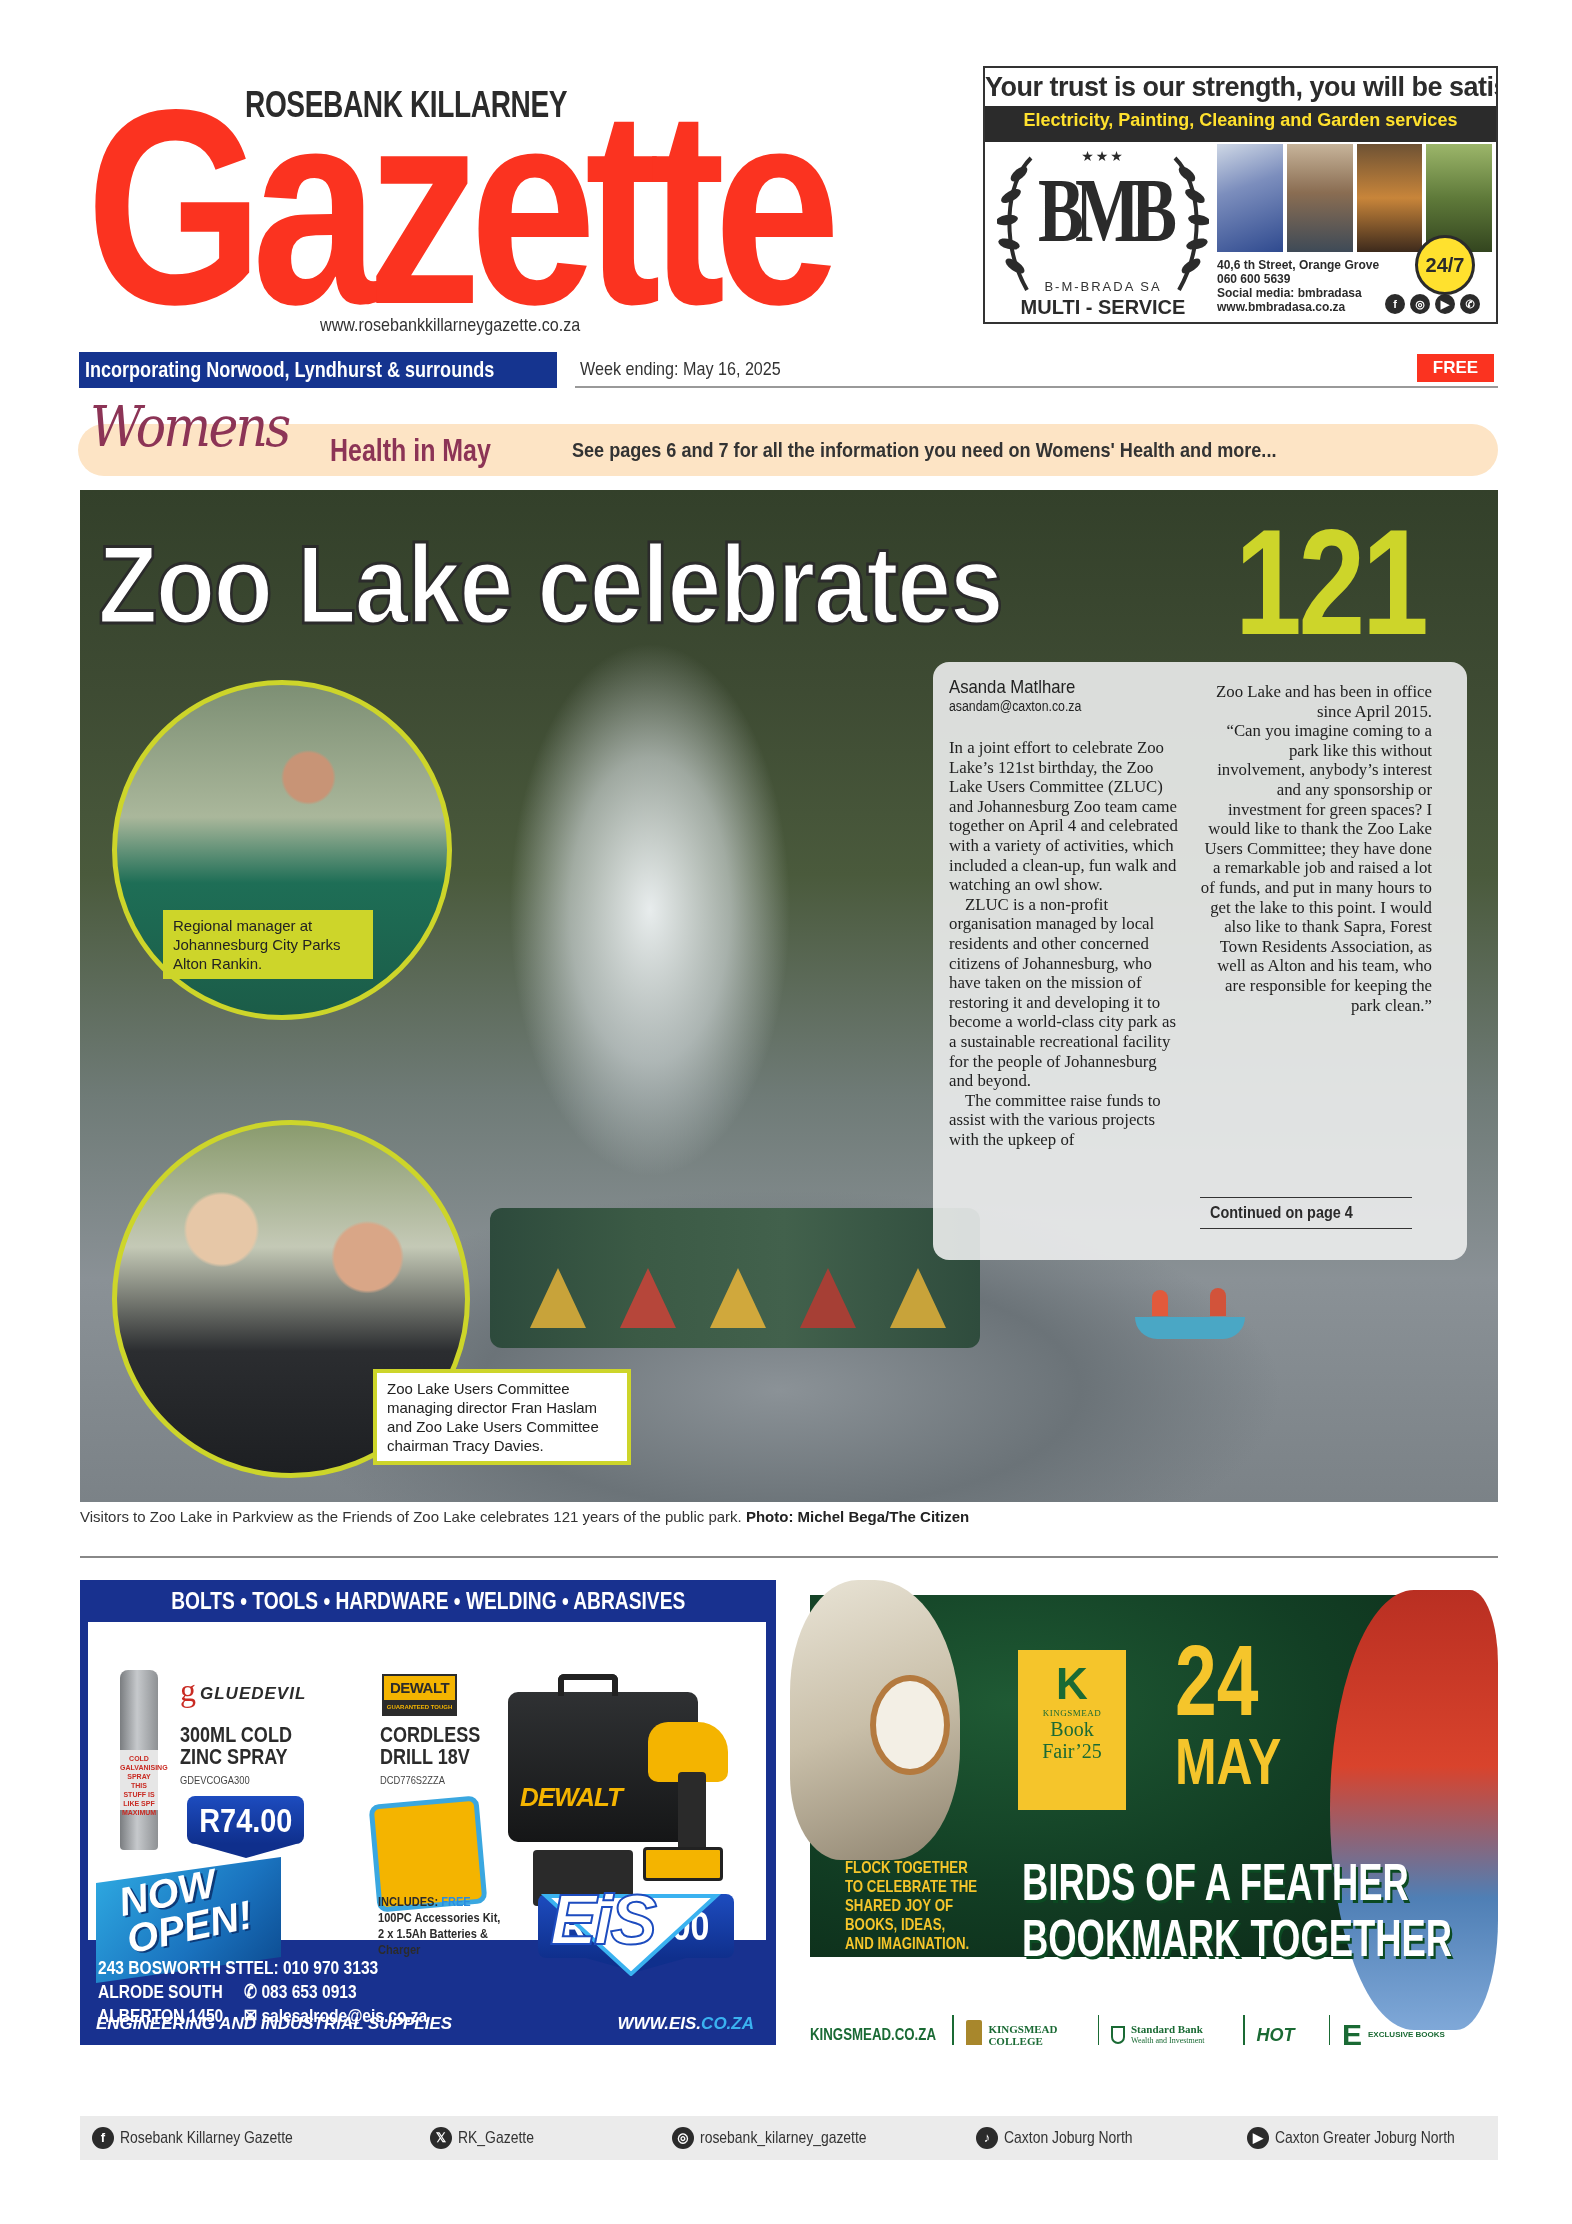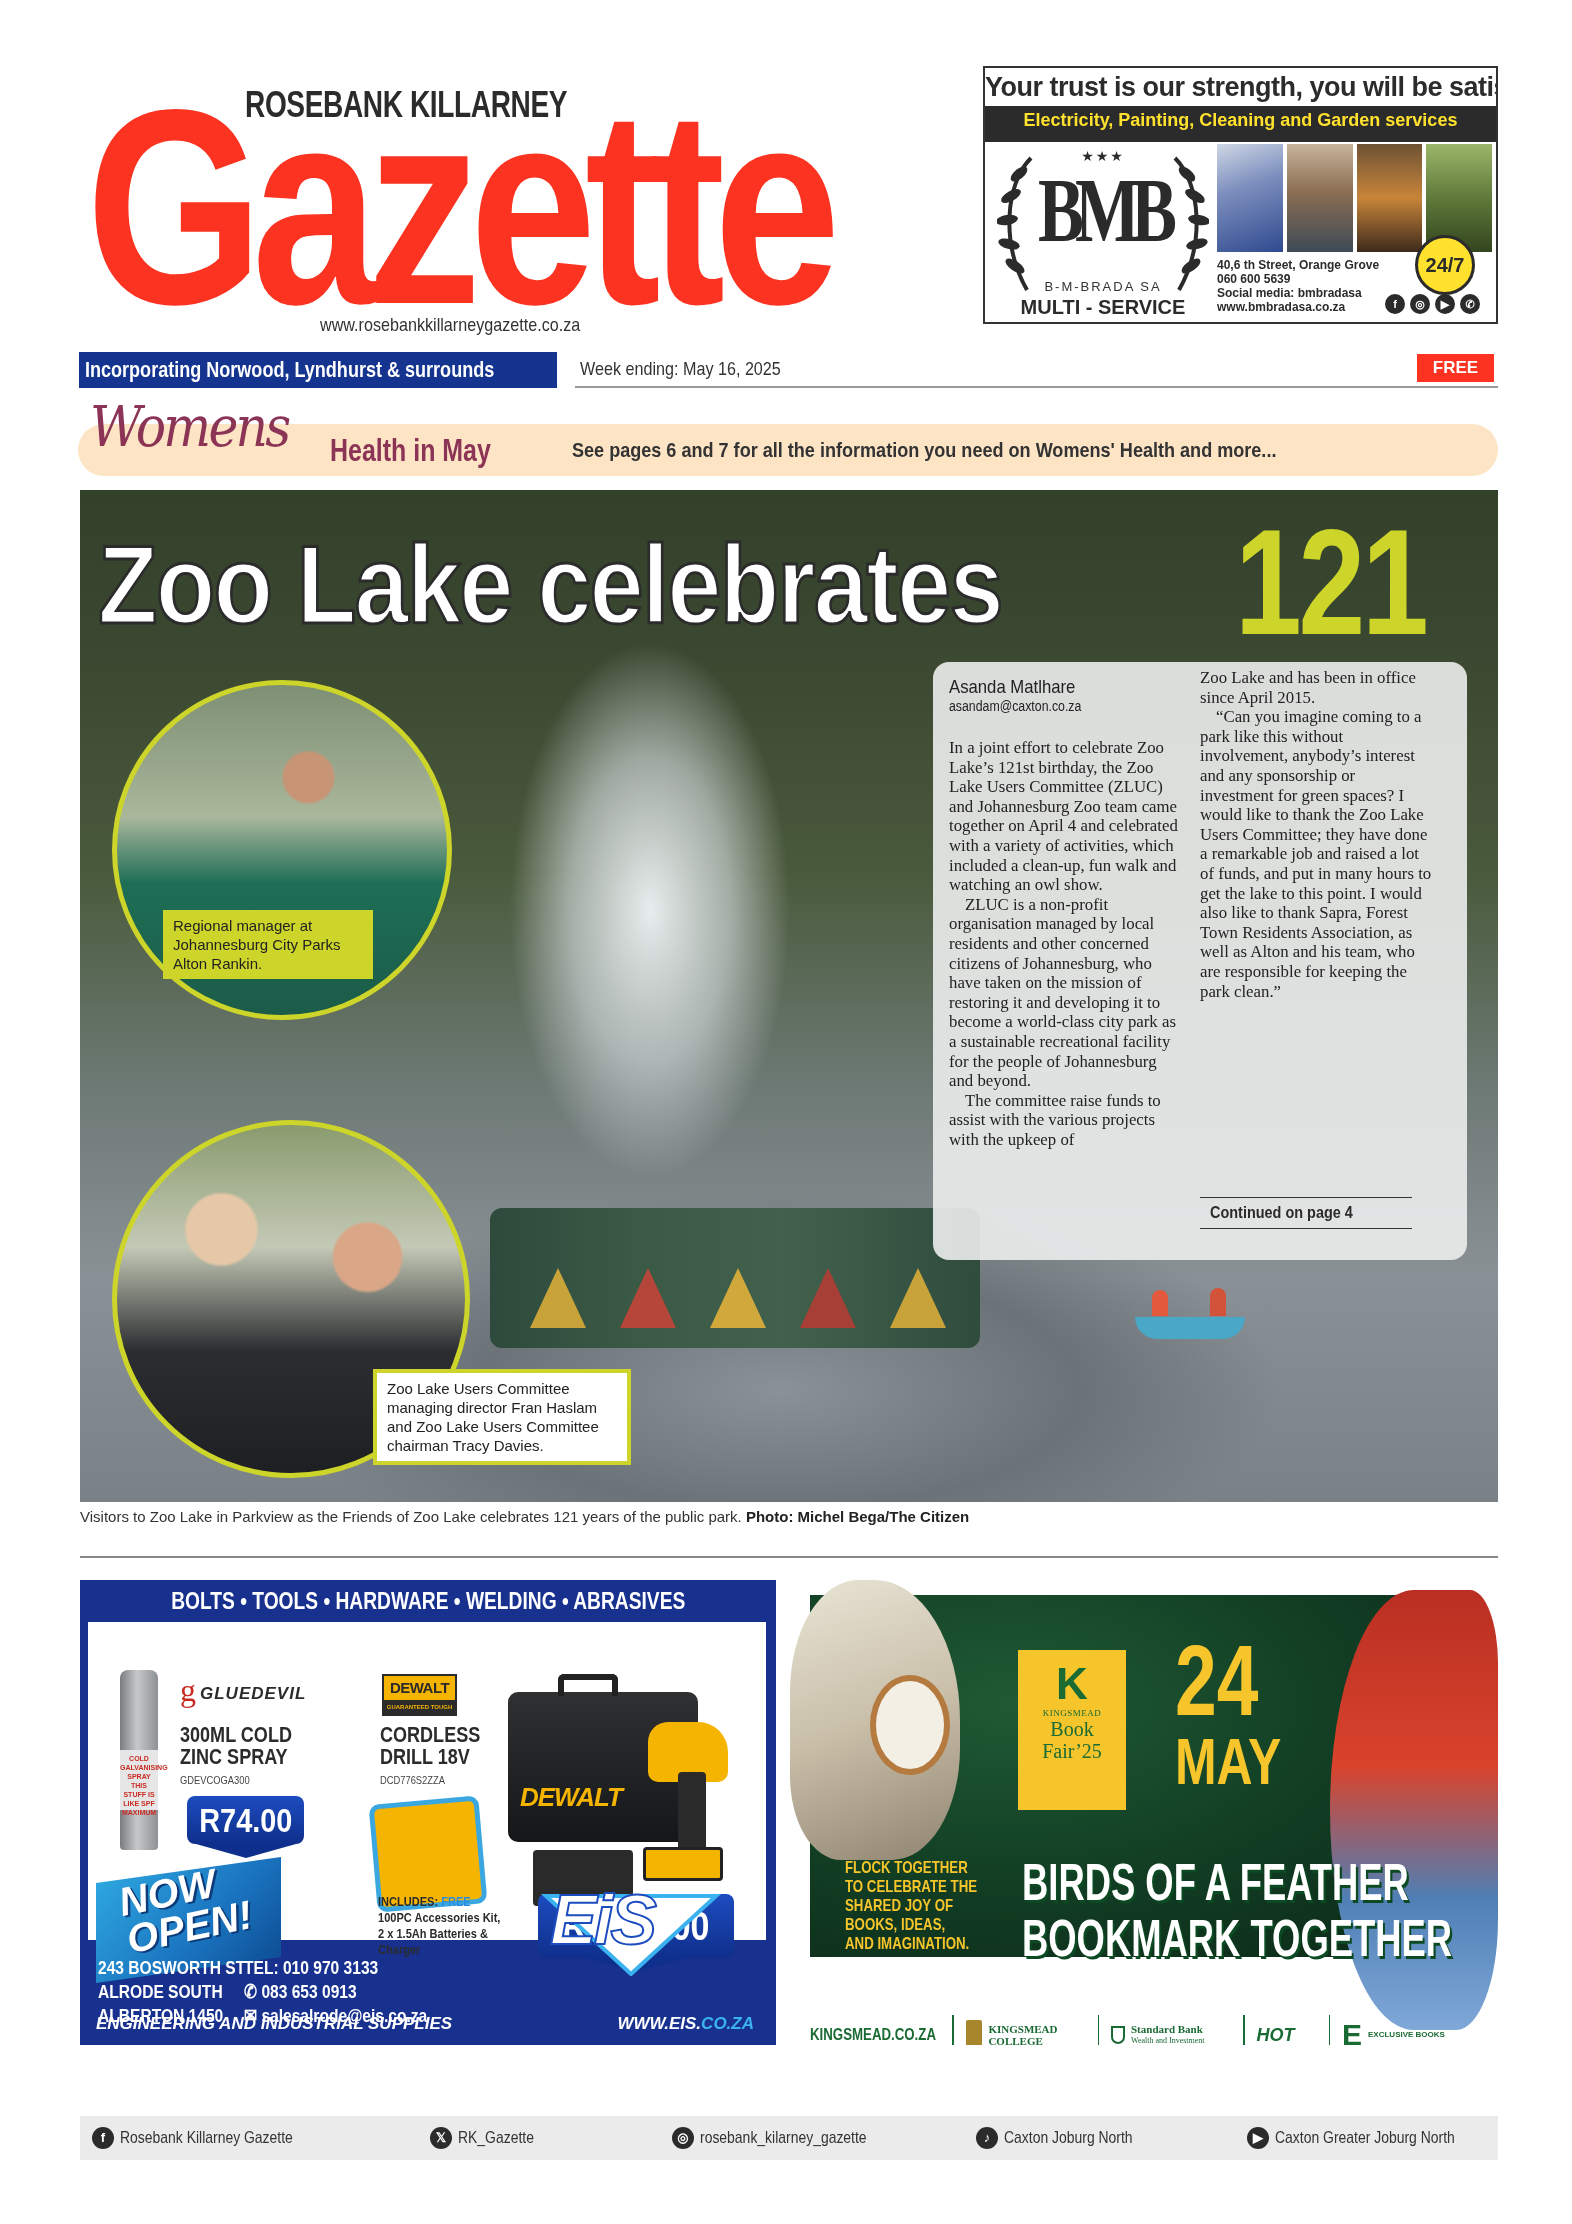--- a/index.html
+++ b/index.html
@@ -79,21 +79,21 @@
   .caption-box { position: absolute; font-size: 15px; line-height: 19px; color: #222; padding: 6px 10px; }
   .caption-box.cap1 { left: 163px; top: 910px; width: 210px; background: #cdd52a; }
   .caption-box.cap2 { left: 373px; top: 1369px; width: 258px; background: #ffffff; border: 4px solid #cdd52a; }
 
   
   .article { position: absolute; left: 933px; top: 662px; width: 534px; height: 598px; background: rgba(236,237,237,0.9); border-radius: 16px; padding: 14px 16px; }
   .byline-name { position: absolute; left: 16px; top: 14px; font-size: 19px; color: #222; transform: scaleX(0.88); transform-origin: left top; white-space: nowrap; }
   .byline-email { position: absolute; left: 16px; top: 36px; font-size: 14px; color: #222; transform: scaleX(0.88); transform-origin: left top; }
   .col { position: absolute; font-family: "Liberation Serif", serif; font-size: 16.8px; line-height: 19.6px; color: #222; }
   .col.left { left: 16px; top: 76px; width: 232px; }
-  .col.right { left: 267px; top: 6px; width: 232px; }
+  .col.right { left: 267px; top: 20px; width: 232px; text-align: right; }
   .col p { margin: 0; }
   .col p.indent { text-indent: 16px; }
   .continued { position: absolute; left: 267px; top: 535px; width: 212px; border-top: 1.5px solid #333; border-bottom: 1.5px solid #333;
     padding: 5px 0 5px 10px; font-weight: 700; font-size: 17px; color: #2b2b2b; }
   .continued span { display: inline-block; transform: scaleX(0.85); transform-origin: left center; }
 
   .photo-caption { position: absolute; left: 80px; top: 1508px; font-size: 15px; color: #333; white-space: nowrap; }
   .photo-caption b { color: #222; }
   .section-rule { position: absolute; left: 80px; top: 1556px; width: 1418px; height: 1.5px; background: #888; }
 

